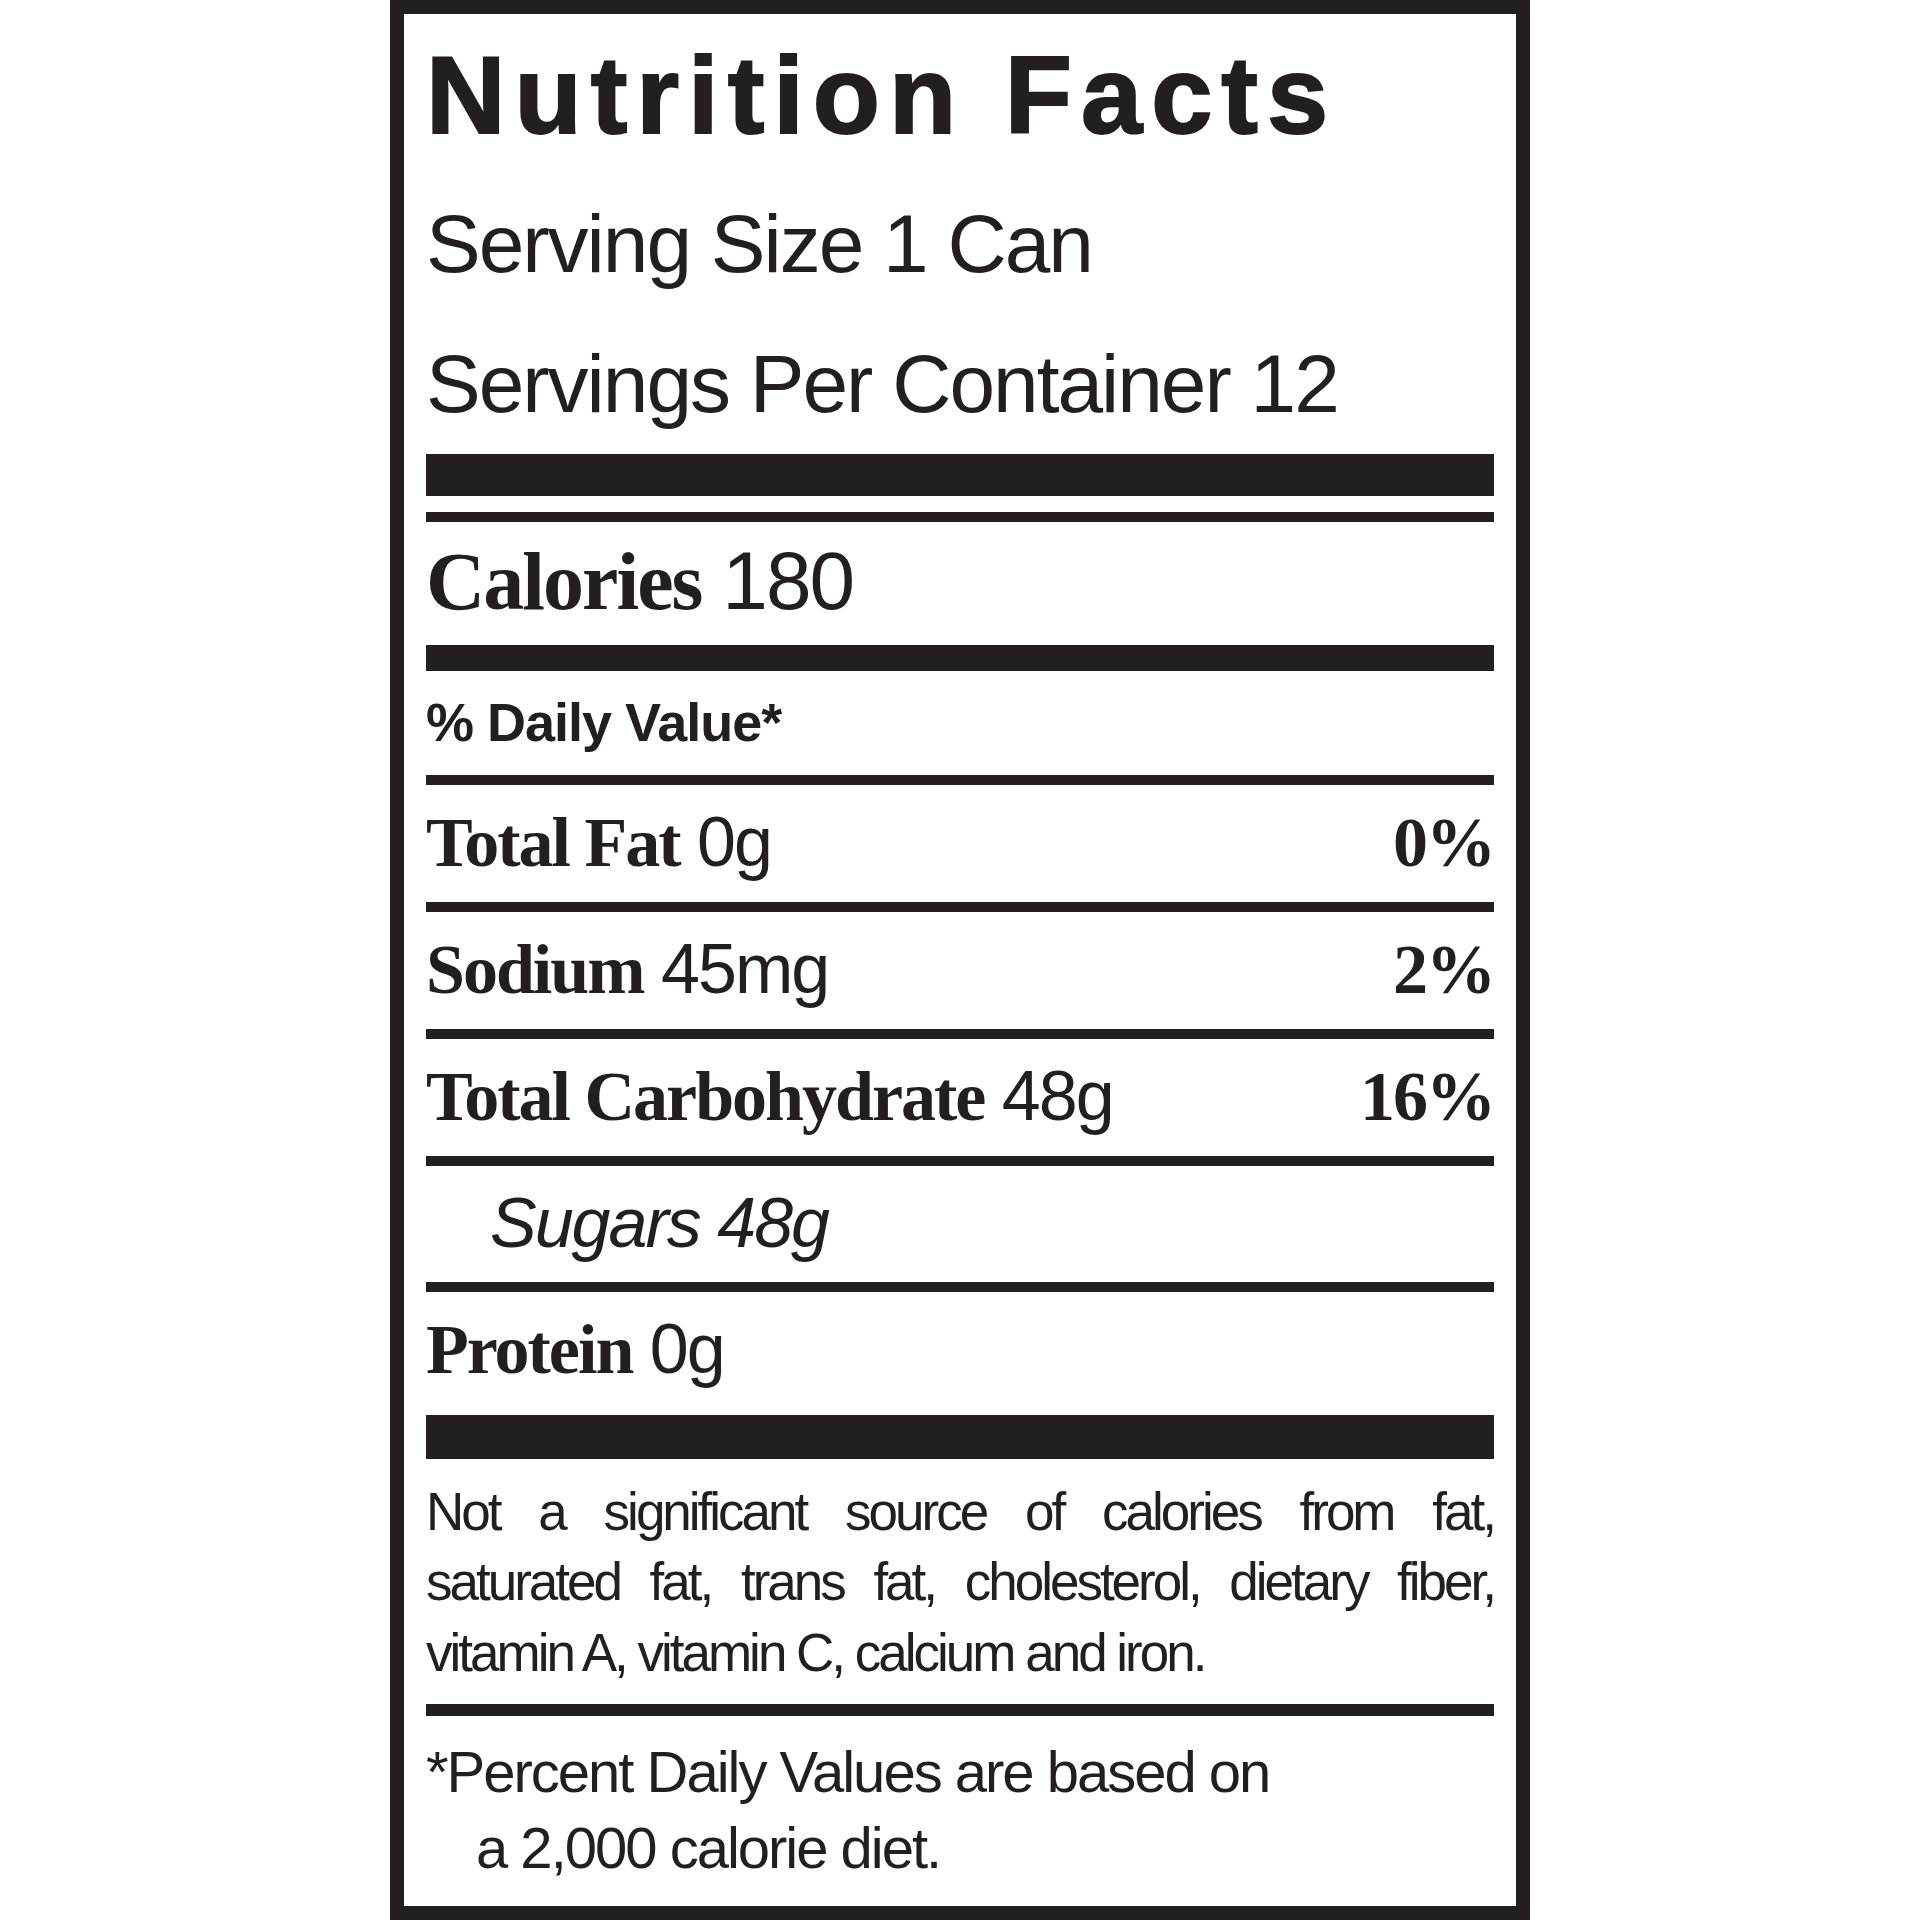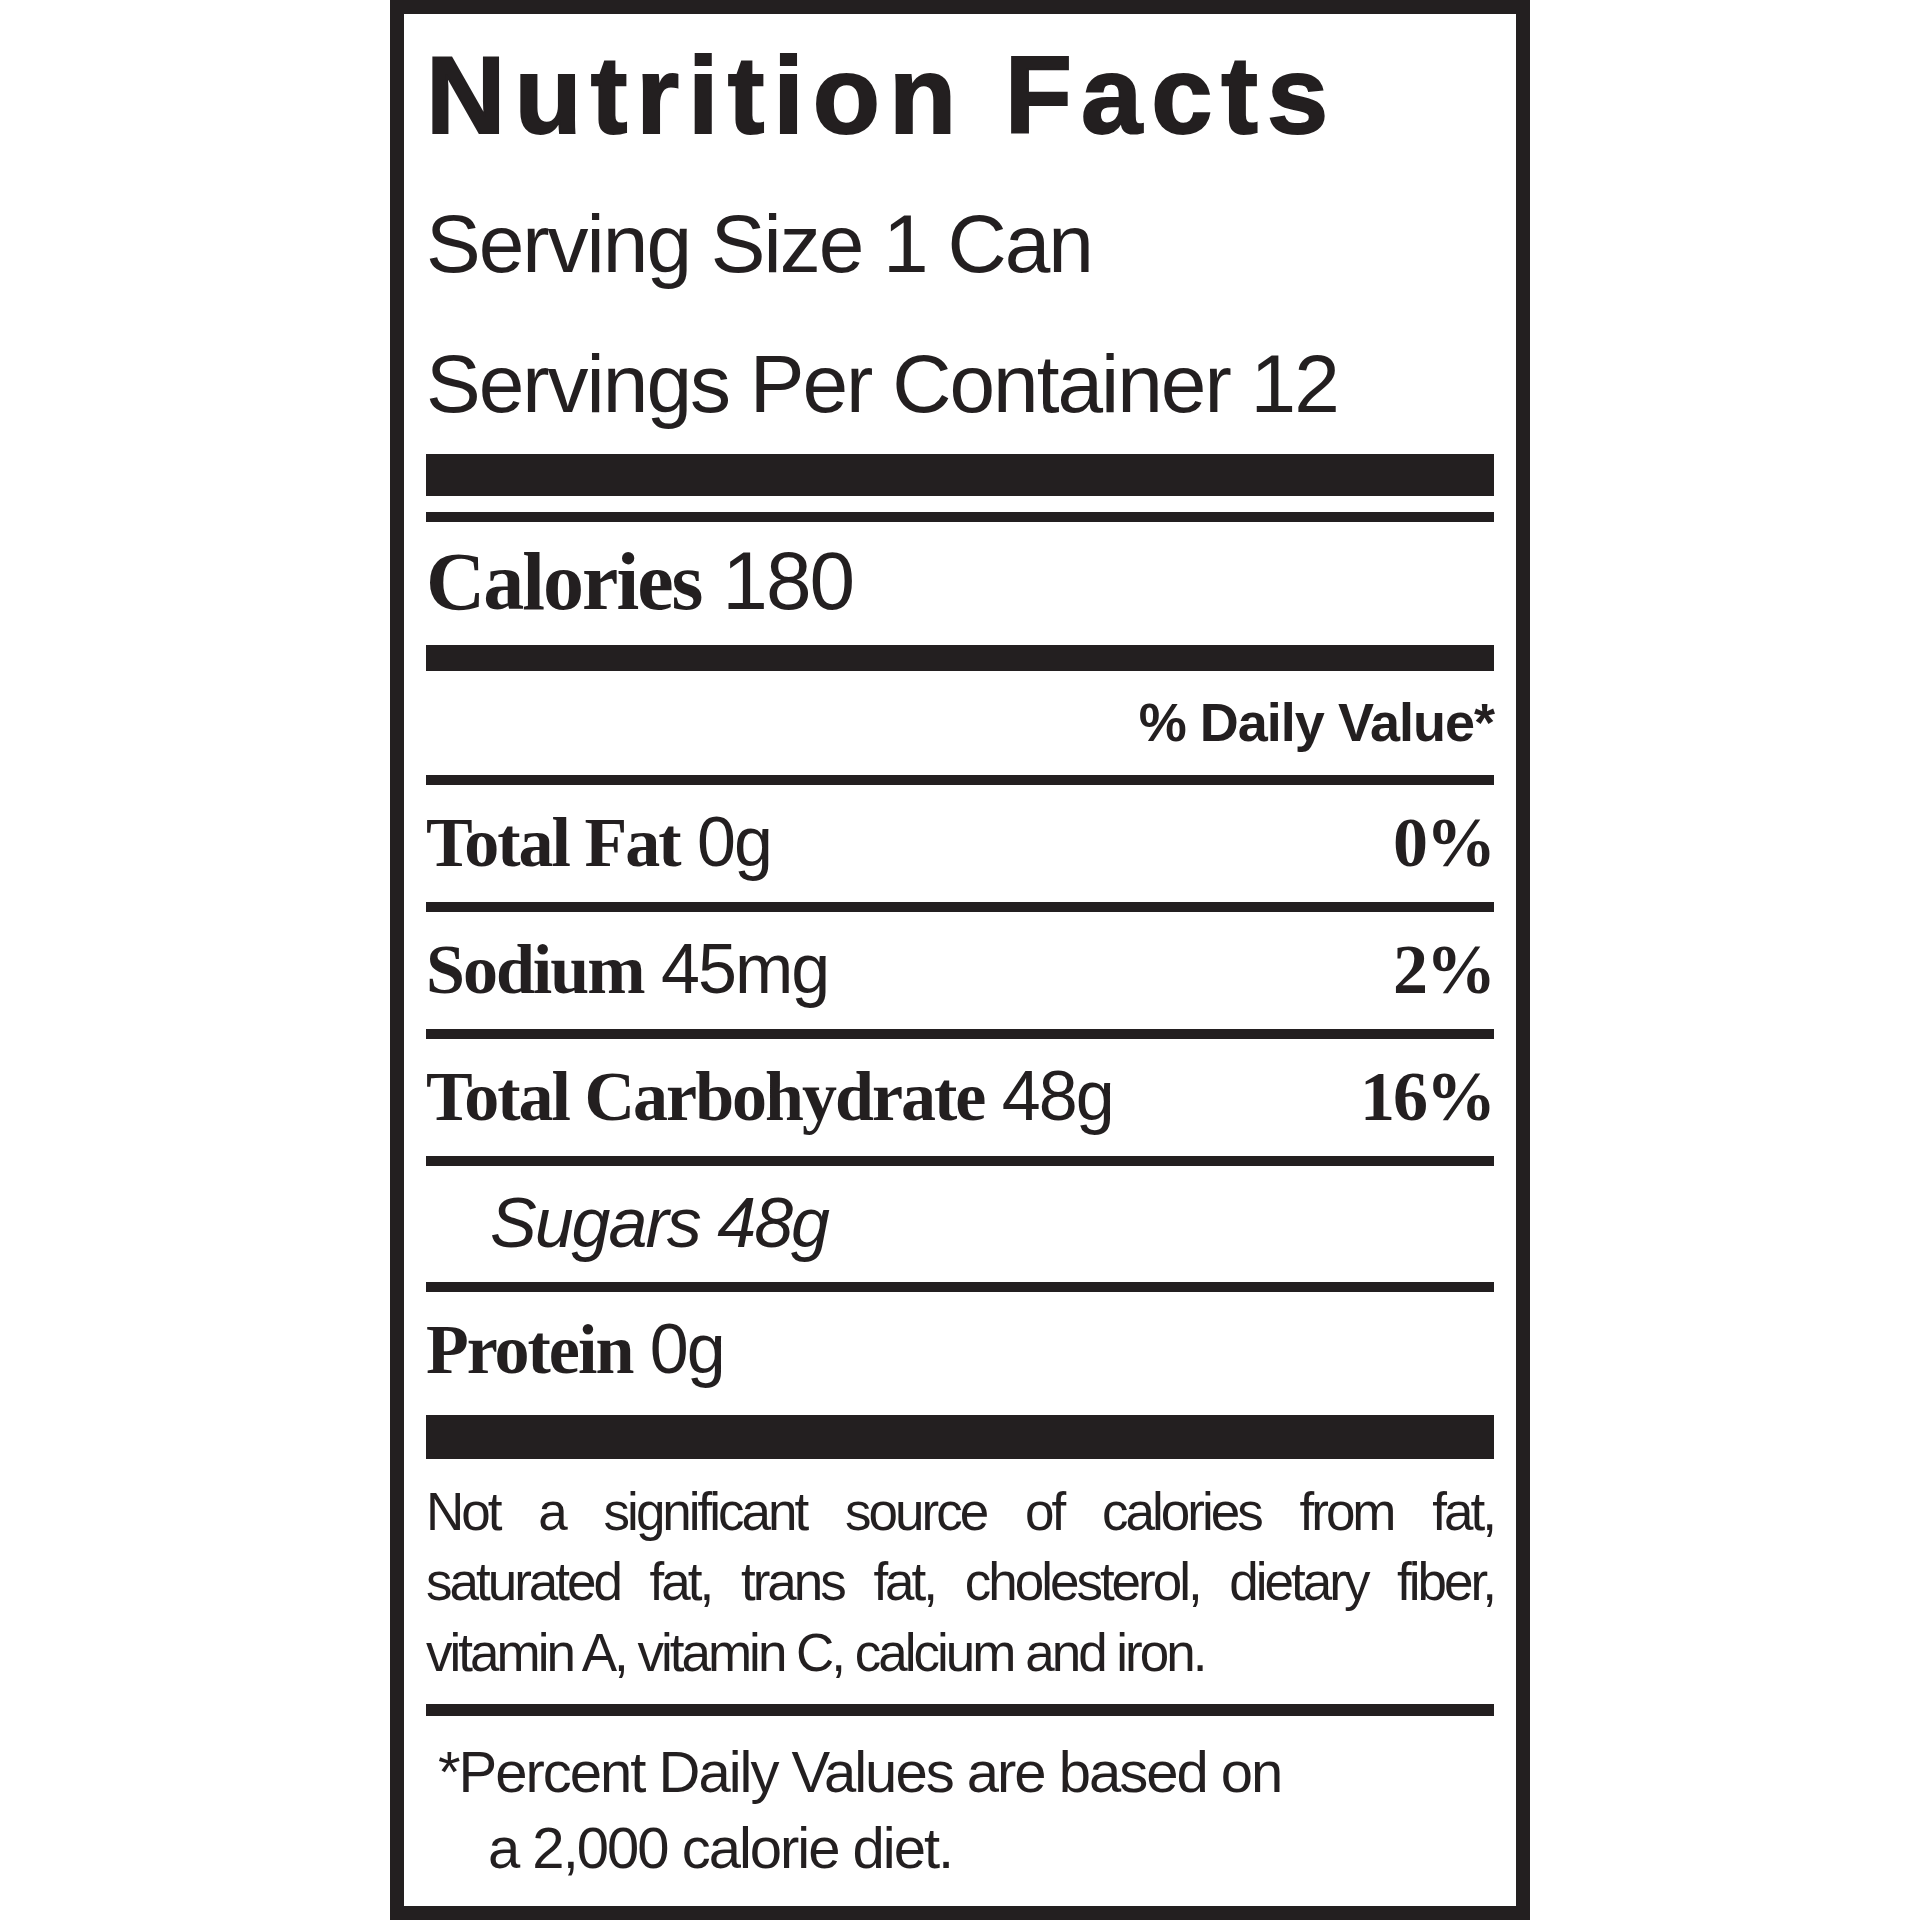--- a/index.html
+++ b/index.html
@@ -30,34 +30,34 @@
   .serving-last { margin-bottom: 24px; }
   .bar { background: #231f20; }
   .bar-lg { height: 42px; margin-bottom: 16px; }
   .bar-md { height: 26px; }
   .bar-xl { height: 44px; margin: 6px 0 18px 0; }
   .rule { height: 10px; background: #231f20; }
   .rule-md { height: 12px; margin-bottom: 18px; }
   .aps { font-size: 52px; font-weight: bold; letter-spacing: -1px; margin: 6px 0 18px 0; }
   .cal { font-size: 82px; letter-spacing: -2px; margin: 16px 0 20px 0; line-height: 1.05; }
   .b { font-weight: bold; font-family: Liberation Serif, serif; }
-  .dvh { font-size: 54px; font-weight: bold; letter-spacing: -1px; text-align: right; margin: 20px 0 22px 0; }
+  .dvh { font-size: 54px; font-weight: bold; letter-spacing: -1px; margin: 20px 0 22px 0; }
   .nrow {
     display: flex; justify-content: space-between; align-items: baseline;
     font-size: 70px; letter-spacing: -2px; line-height: 1;
     padding: 22px 0 24px 0;
   }
   .indent { padding-left: 64px; font-style: italic; }
   .note {
     font-size: 53px; letter-spacing: -3px; line-height: 1.33;
     text-align: justify; margin: 0 0 16px 0;
   }
   .footnote {
     font-size: 58px; letter-spacing: -2px; line-height: 1.3;
-    margin: 12px; padding-left: 50px; text-indent: -50px;
+    margin: 0; padding-left: 50px; text-indent: -50px;
     white-space: pre-line;
   }
 </style>
 </head>
 <body>
 
 <div class="label">
 
   <div class="title">Nutrition Facts</div>
 

